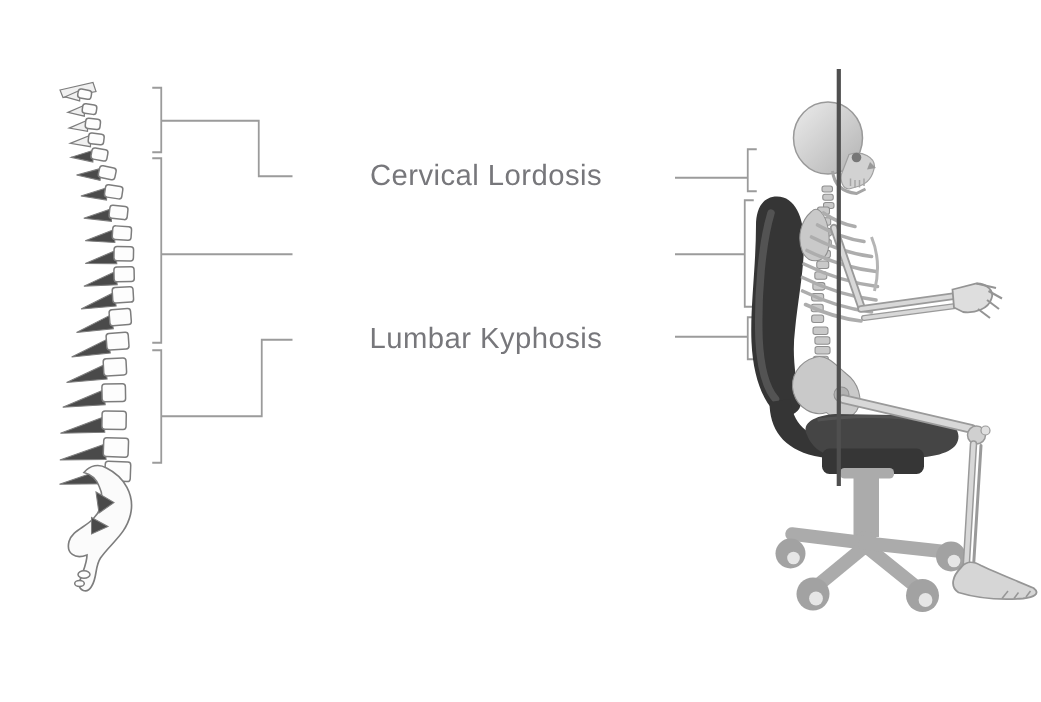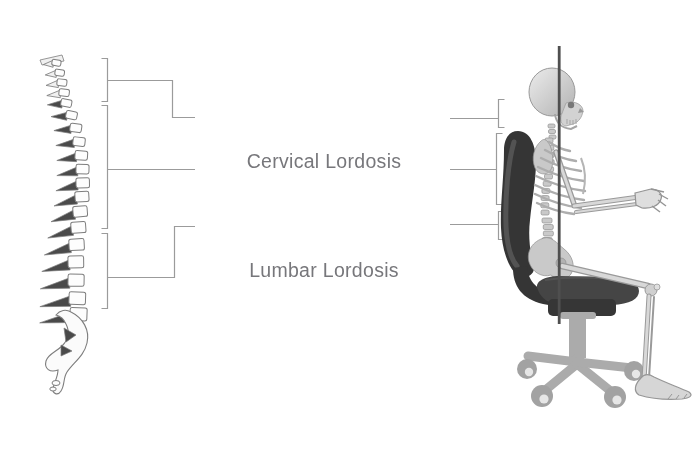--- a/index.html
+++ b/index.html
@@ -3,21 +3,21 @@
 <meta charset="utf-8">
 <style>
   html,body{margin:0;padding:0;background:#fff;}
   .canvas{
     position:relative;width:694px;height:468px;background:var(--background,#fff);
     font-family:"Liberation Sans",sans-serif;overflow:hidden;
   }
   .canvas svg{position:absolute;top:0;left:0;}
   .label{
     position:absolute;left:195px;width:258px;height:26px;line-height:26px;
-    text-align:center;font-size:19.5px;letter-spacing:.3px;color:var(--label-text,#77777b);margin-top:44px;
+    text-align:center;font-size:19.5px;letter-spacing:.3px;color:var(--label-text,#77777b);
   }
   
   .lw{stroke:var(--leader-line,#9b9b9b);stroke-width:1.2;fill:none;}
   
   .v-body{fill:var(--bone-fill,#fdfdfd);stroke:var(--bone-stroke,#7d7d7d);stroke-width:1;}
   .v-proc-dark{fill:var(--process-dark,#4a4a4a);stroke:var(--bone-stroke,#7d7d7d);stroke-width:.7;}
   .v-proc-light{fill:#f0f0f0;stroke:var(--bone-stroke,#7d7d7d);stroke-width:.8;}
   .sacrum{fill:#fbfbfb;stroke:var(--bone-stroke,#7d7d7d);stroke-width:1.1;}
   
   .bone{fill:var(--skeleton-bone,#c9c9c9);stroke:var(--skeleton-stroke,#8f8f8f);stroke-width:.7;}
@@ -135,21 +135,21 @@
     <path class="lw" d="M108 277.5 H174.5 V226.5 H195"></path>
     <path class="lw" d="M450 118.5 H498"></path>
     <path class="lw" d="M450 169.5 H496"></path>
     <path class="lw" d="M450 224.5 H498"></path>
     <path class="lw" d="M504.5 99.5 H498.5 V127.5 H504.5"></path>
     <path class="lw" d="M502.5 133.5 H496.5 V204.5 H502.5"></path>
     <path class="lw" d="M504.5 211.5 H498.5 V239.5 H504.5"></path>
   </svg>
 
   <div class="label" style="top:104px">Cervical Lordosis</div>
-  <div class="label" style="top:213px">Lumbar Lordosis</div>
+  <div class="label" style="top:213px">Lumbar Kyphosis</div>
 
   <svg width="694" height="468" viewBox="0 0 694 468">
     <defs>
       <linearGradient id="boneg" x1="0" y1="0" x2="1" y2="1">
         <stop offset="0" stop-color="#ececec"></stop>
           <stop offset="1" stop-color="#b2b2b2"></stop>
       </linearGradient>
     </defs>
 
     <g>

